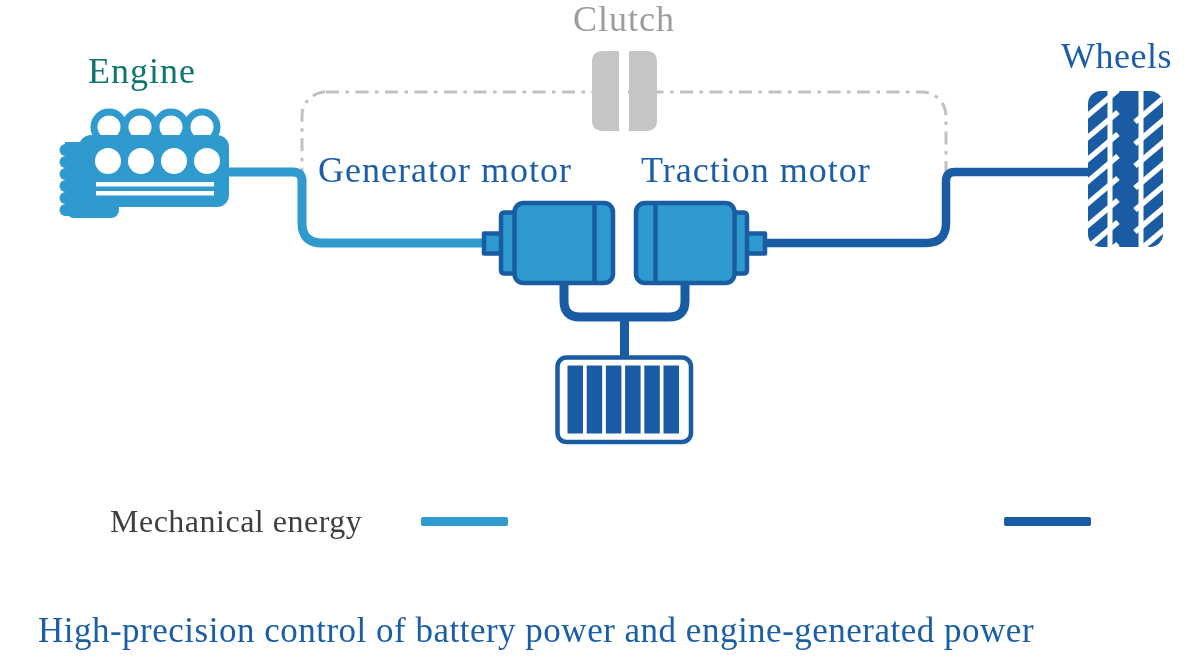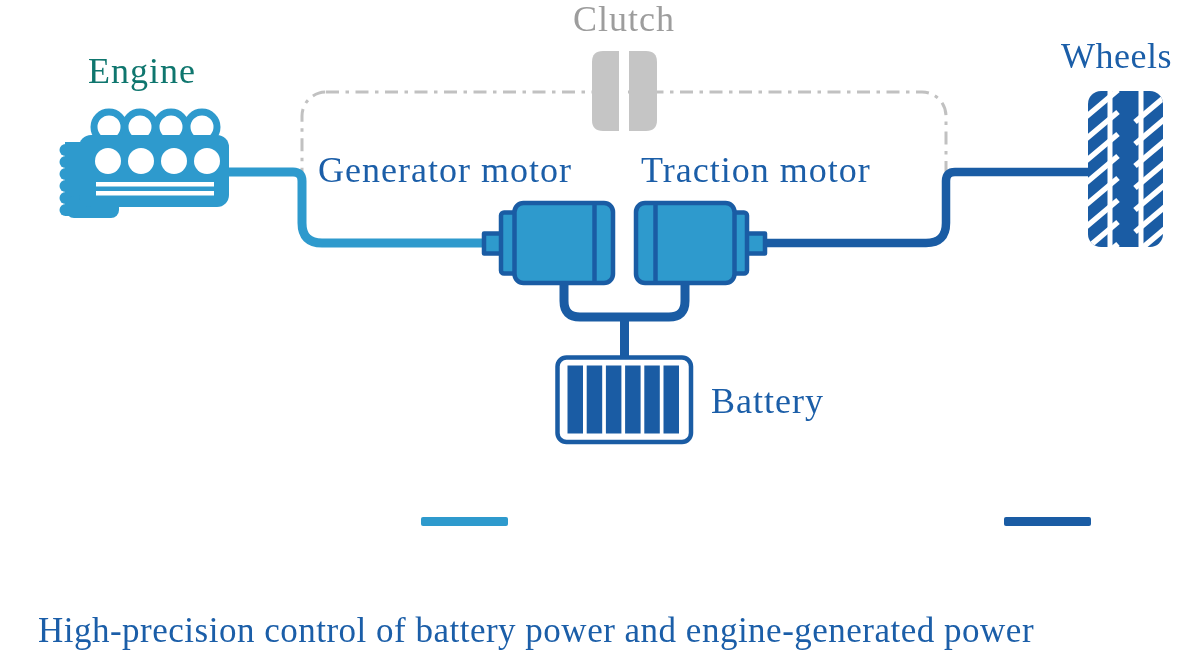--- a/index.html
+++ b/index.html
@@ -137,22 +137,22 @@
         </g>
       </g>
     </g>
   </svg>
 
   <div class="lbl lbl-clutch">Clutch</div>
   <div class="lbl lbl-engine">Engine</div>
   <div class="lbl lbl-wheels">Wheels</div>
   <div class="lbl lbl-traction">Traction motor</div>
   <div class="lbl lbl-generator">Generator motor</div>
-  <div class="lbl lbl-battery">Battery</div>
 
+  <div class="lbl legend-text legend-mech-text">Mechanical energy</div>
   <svg class="swatch swatch-mech">
     <rect width="87" height="9" rx="2" fill="#2e9acd"></rect>
   </svg>
   <svg class="swatch swatch-elec">
     <rect width="87" height="9" rx="2" fill="#1a5ca4"></rect>
   </svg>
 
   <div class="caption">High-precision control of battery power and engine-generated power</div>
 
 </div>

